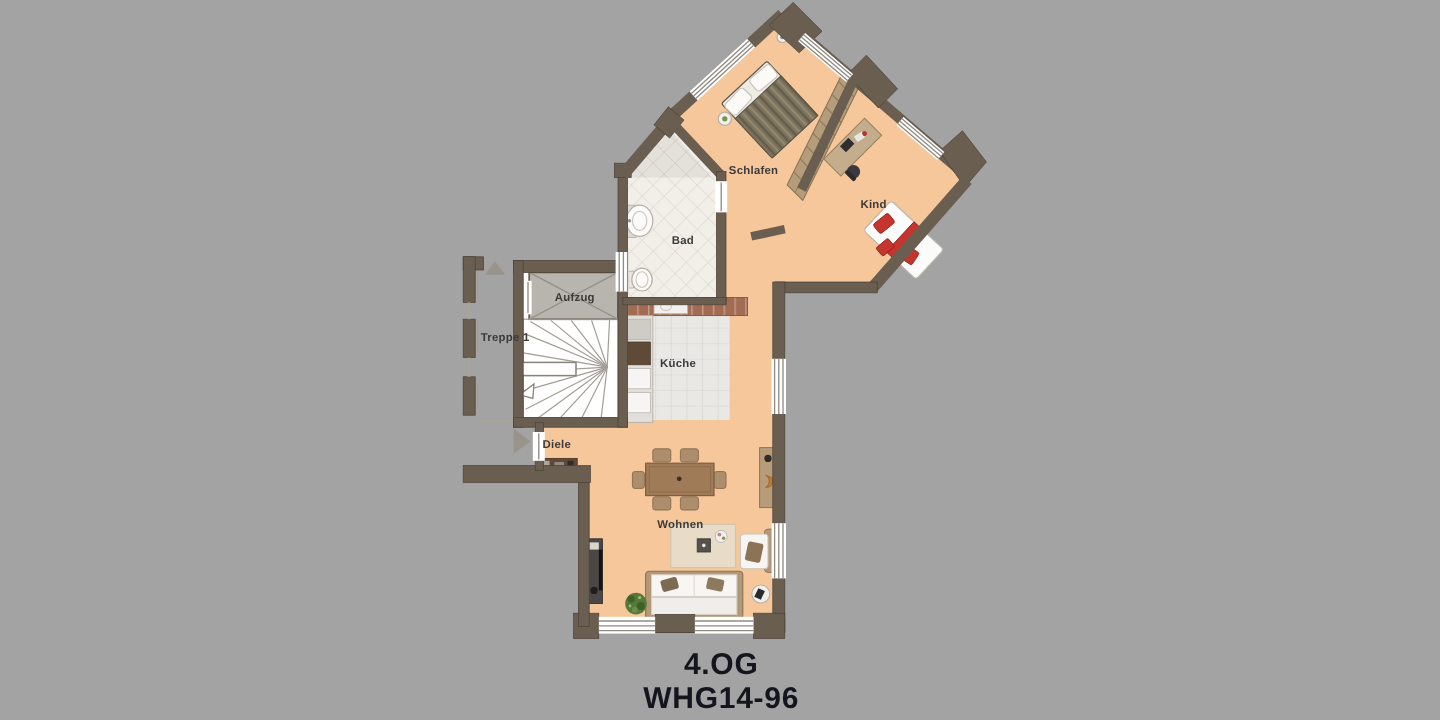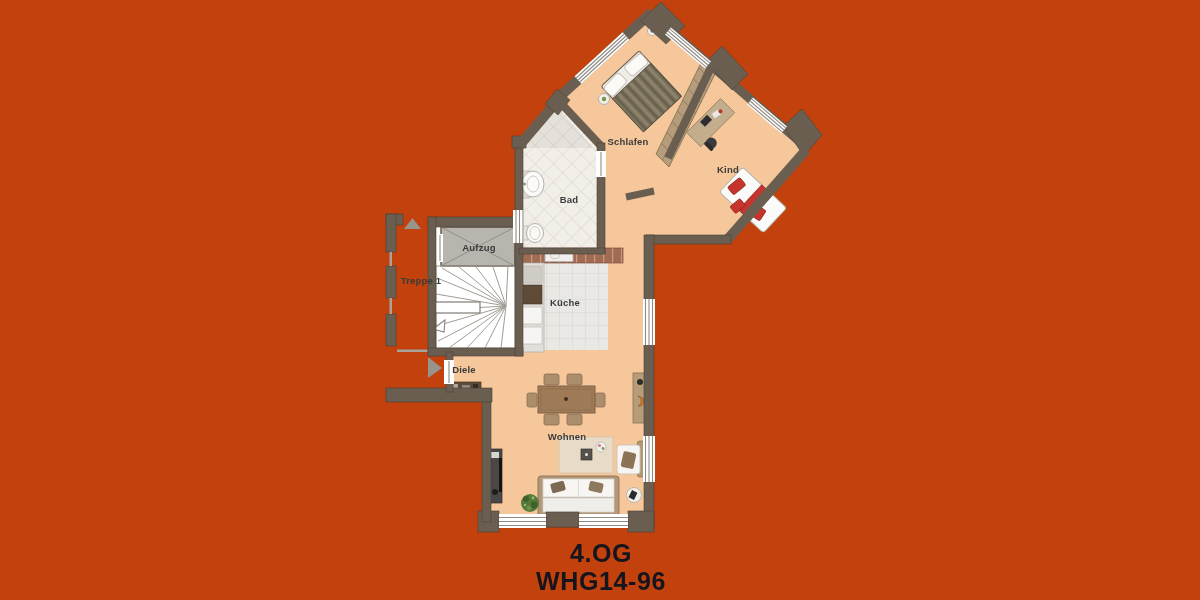--- a/index.html
+++ b/index.html
@@ -1,16 +1,16 @@
 <!DOCTYPE html>
 <html><head>
 <meta charset="utf-8">
 <style>
   html,body{margin:0;padding:0;background:#ffffff;}
-  .stage{position:relative;width:1200px;height:600px;background:#c2410c;overflow:hidden;
+  .stage{position:relative;width:1200px;height:600px;background:#a3a3a3;overflow:hidden;
          font-family:"Liberation Sans",sans-serif;}
   svg{display:block;}
   .wall{fill:#6a5e51;stroke:#4b4237;stroke-width:.6;}
   .wline{stroke:#6a5e51;stroke-linecap:butt;fill:none;}
   .w10{stroke-width:10;} .w9{stroke-width:9;} .w8{stroke-width:8;} .w7{stroke-width:7;}
   .winwhite{stroke:#ffffff;stroke-linecap:butt;fill:none;}
   .glass{stroke:#8f8a82;stroke-width:1.1;fill:none;}
   .gapline{fill:#a8a39b;}
   .rlabel{font-weight:bold;font-size:9.5px;fill:#3b3b3b;letter-spacing:.2px;text-anchor:middle;}
   .caption{font-weight:bold;fill:#15151d;text-anchor:middle;letter-spacing:.6px;font-size:25px;}

